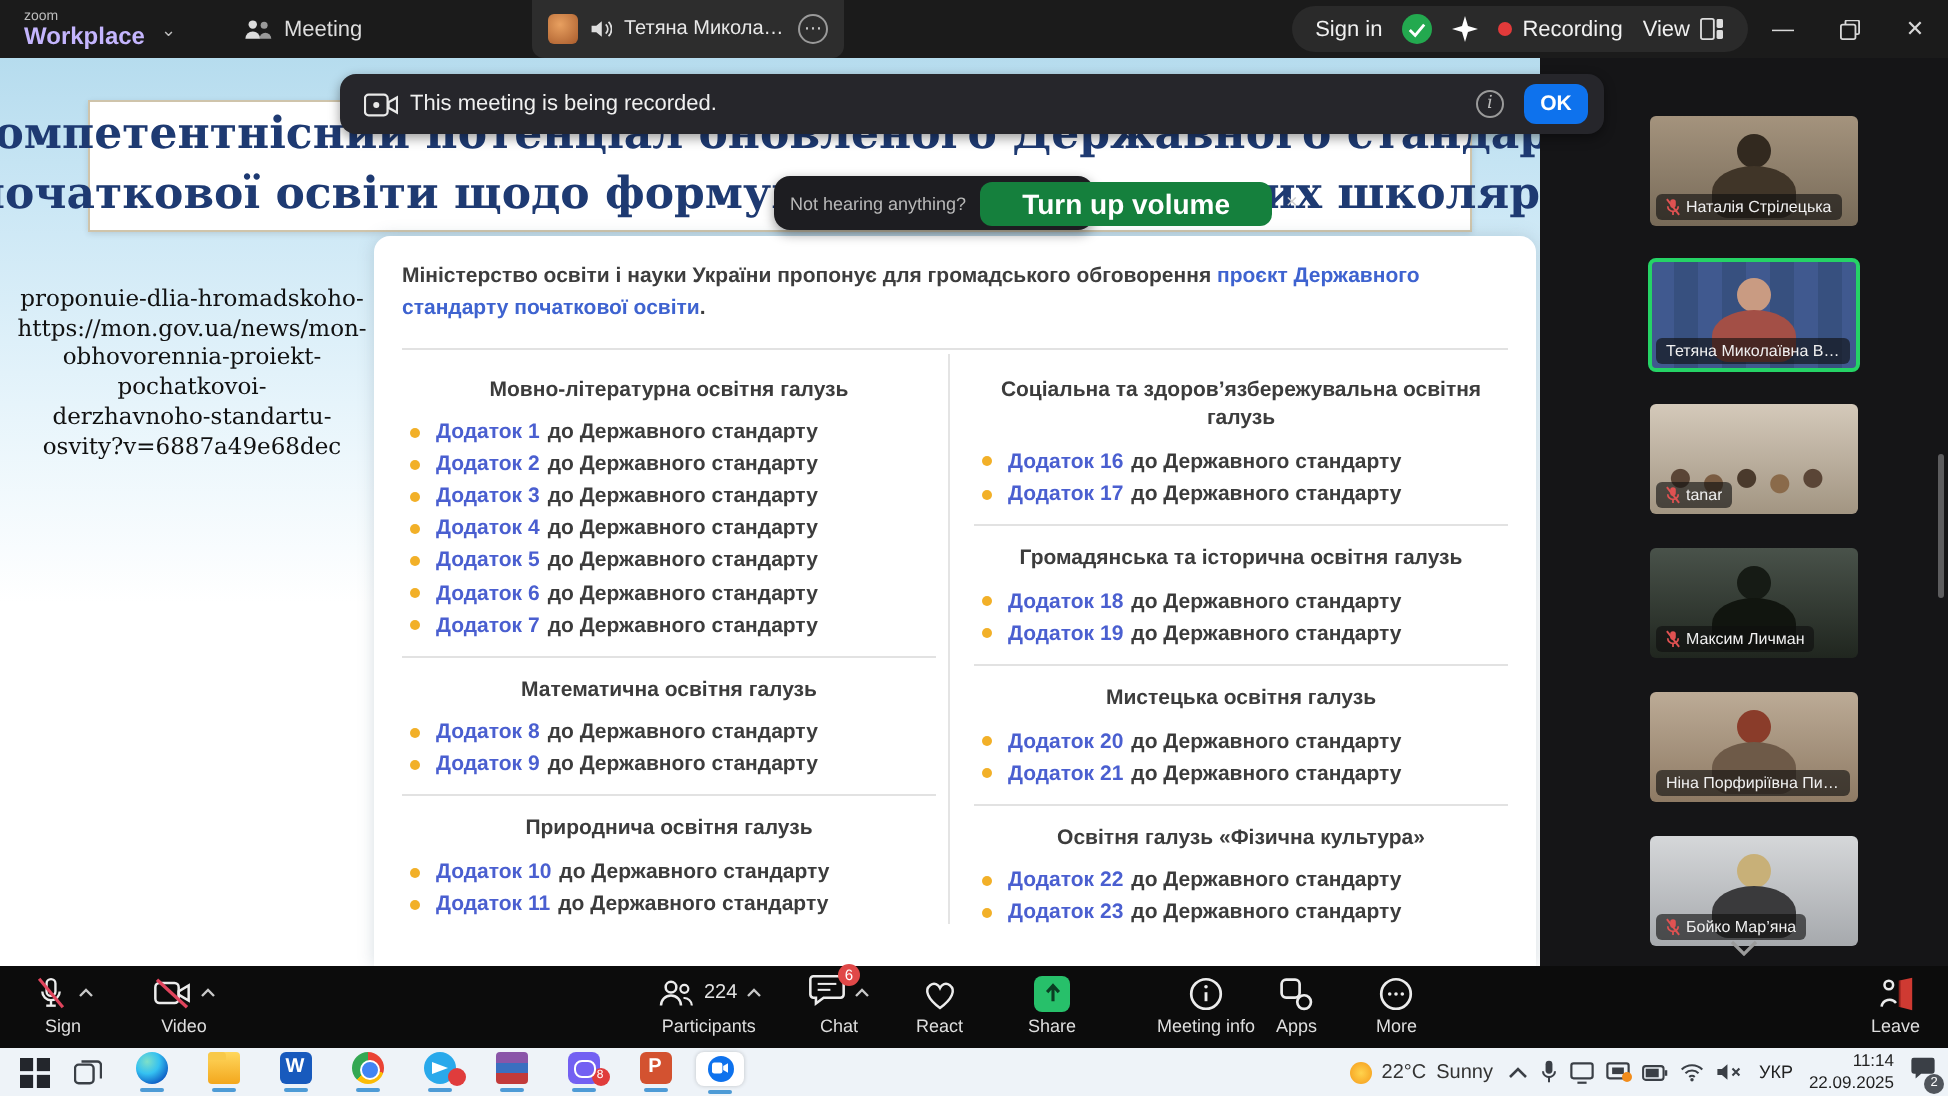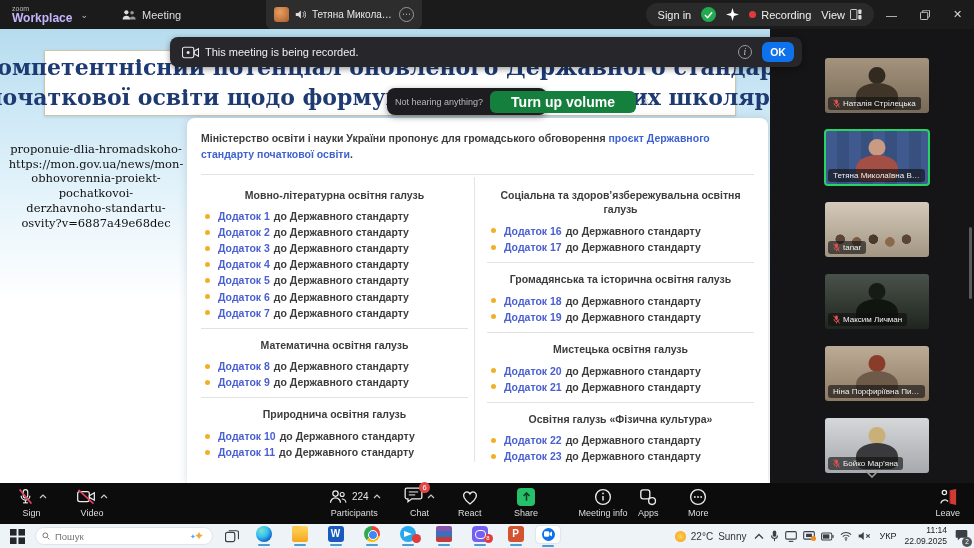--- a/index.html
+++ b/index.html
@@ -689,31 +689,20 @@
     </div>
   </nav>
 
   <footer class="taskbar">
     <svg class="start" width="15" height="15" viewBox="0 0 16 16">
       <rect x="0" y="0" width="7" height="7" fill="#23262c"></rect>
         <rect x="9" y="0" width="7" height="7" fill="#23262c"></rect>
       <rect x="0" y="9" width="7" height="7" fill="#23262c"></rect>
         <rect x="9" y="9" width="7" height="7" fill="#23262c"></rect>
     </svg>
-    <div class="search-pill">
-      <svg width="10" height="10" viewBox="0 0 12 12">
-        <circle cx="5" cy="5" r="3.6" fill="none" stroke="#666" stroke-width="1.3"></circle>
-        <line x1="8" y1="8" x2="11" y2="11" stroke="#666" stroke-width="1.3"></line>
-      </svg>
-      <input type="text" readonly="" placeholder="Пошук" style="">
-      <span class="copilot">
-          <span class="s1">✦</span>
-          <span class="s2">✦</span>
-        </span>
-    </div>
     <svg class="taskview" width="14" height="13" viewBox="0 0 15 14">
       <rect x="0.5" y="2.5" width="10" height="10" rx="2" fill="none" stroke="#3a3f46" stroke-width="1.3"></rect>
       <path d="M4 0.8 H12.5 A2 2 0 0 1 14.5 2.8 V10" fill="none" stroke="#3a3f46" stroke-width="1.3"></path>
     </svg>
     <div class="apps-strip">
   <div class="app-btn">
     <span class="app-glyph app-edge"></span>
     <span class="underline"></span>
   </div>
 

